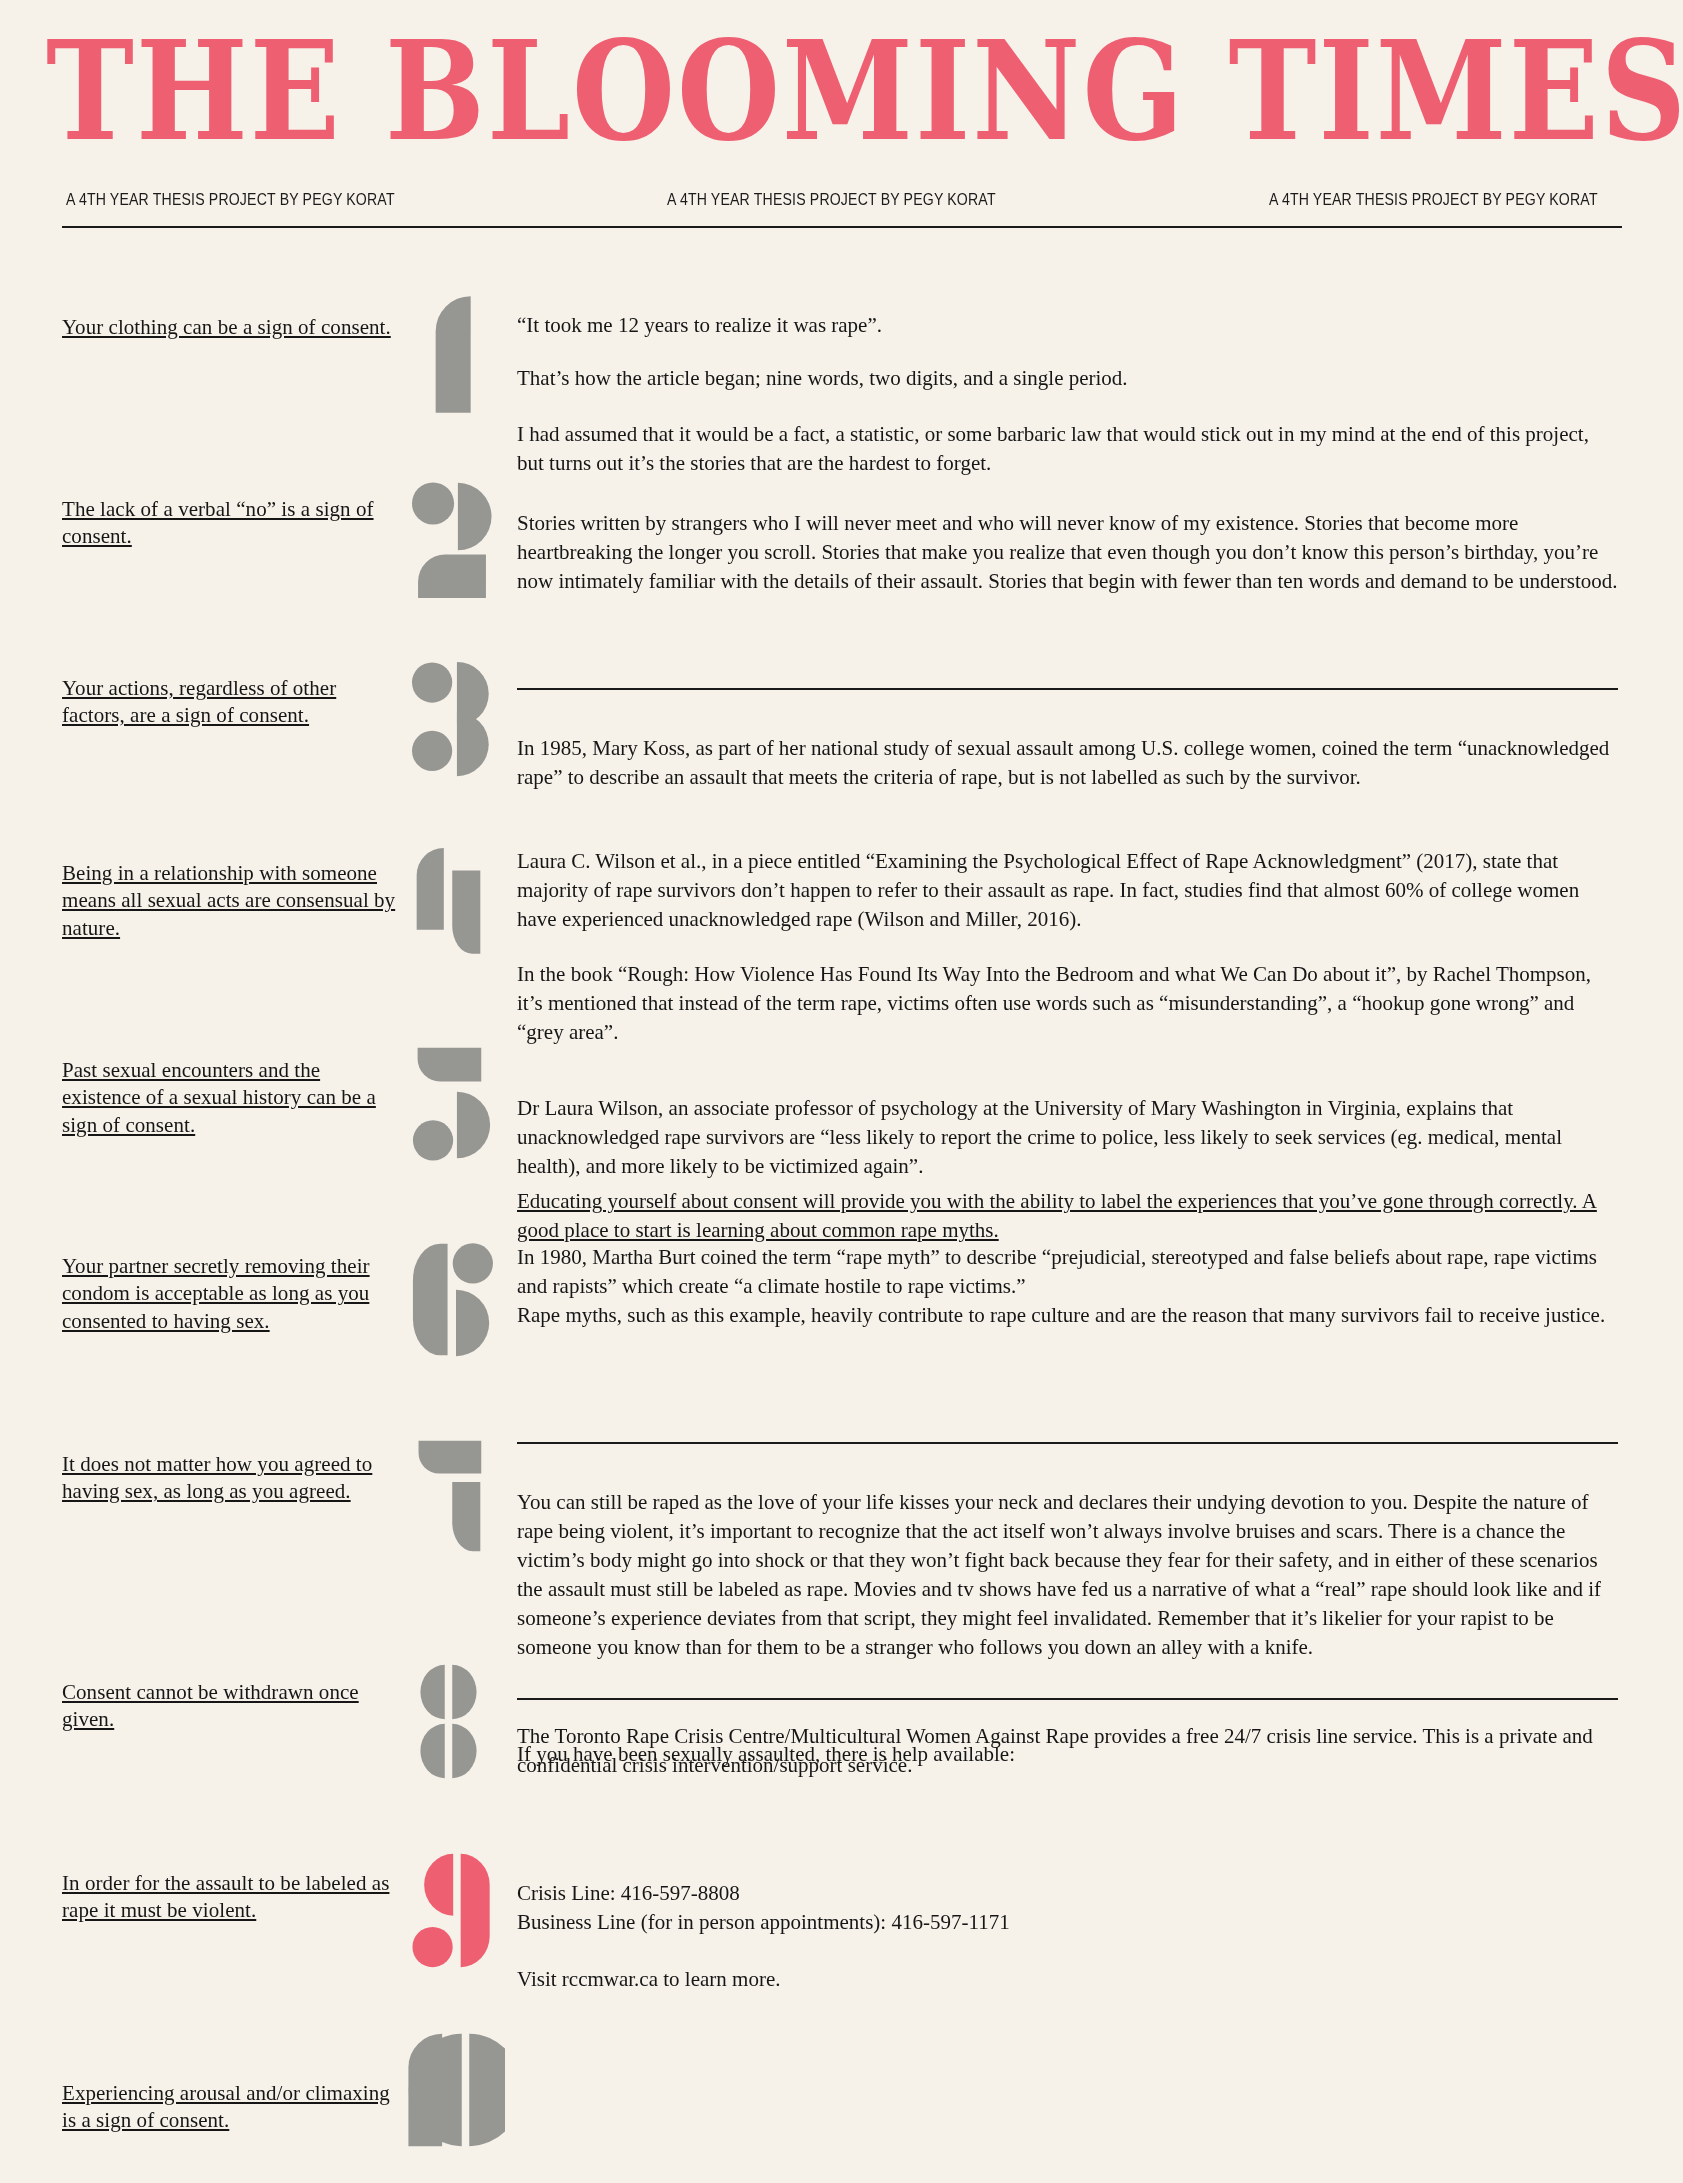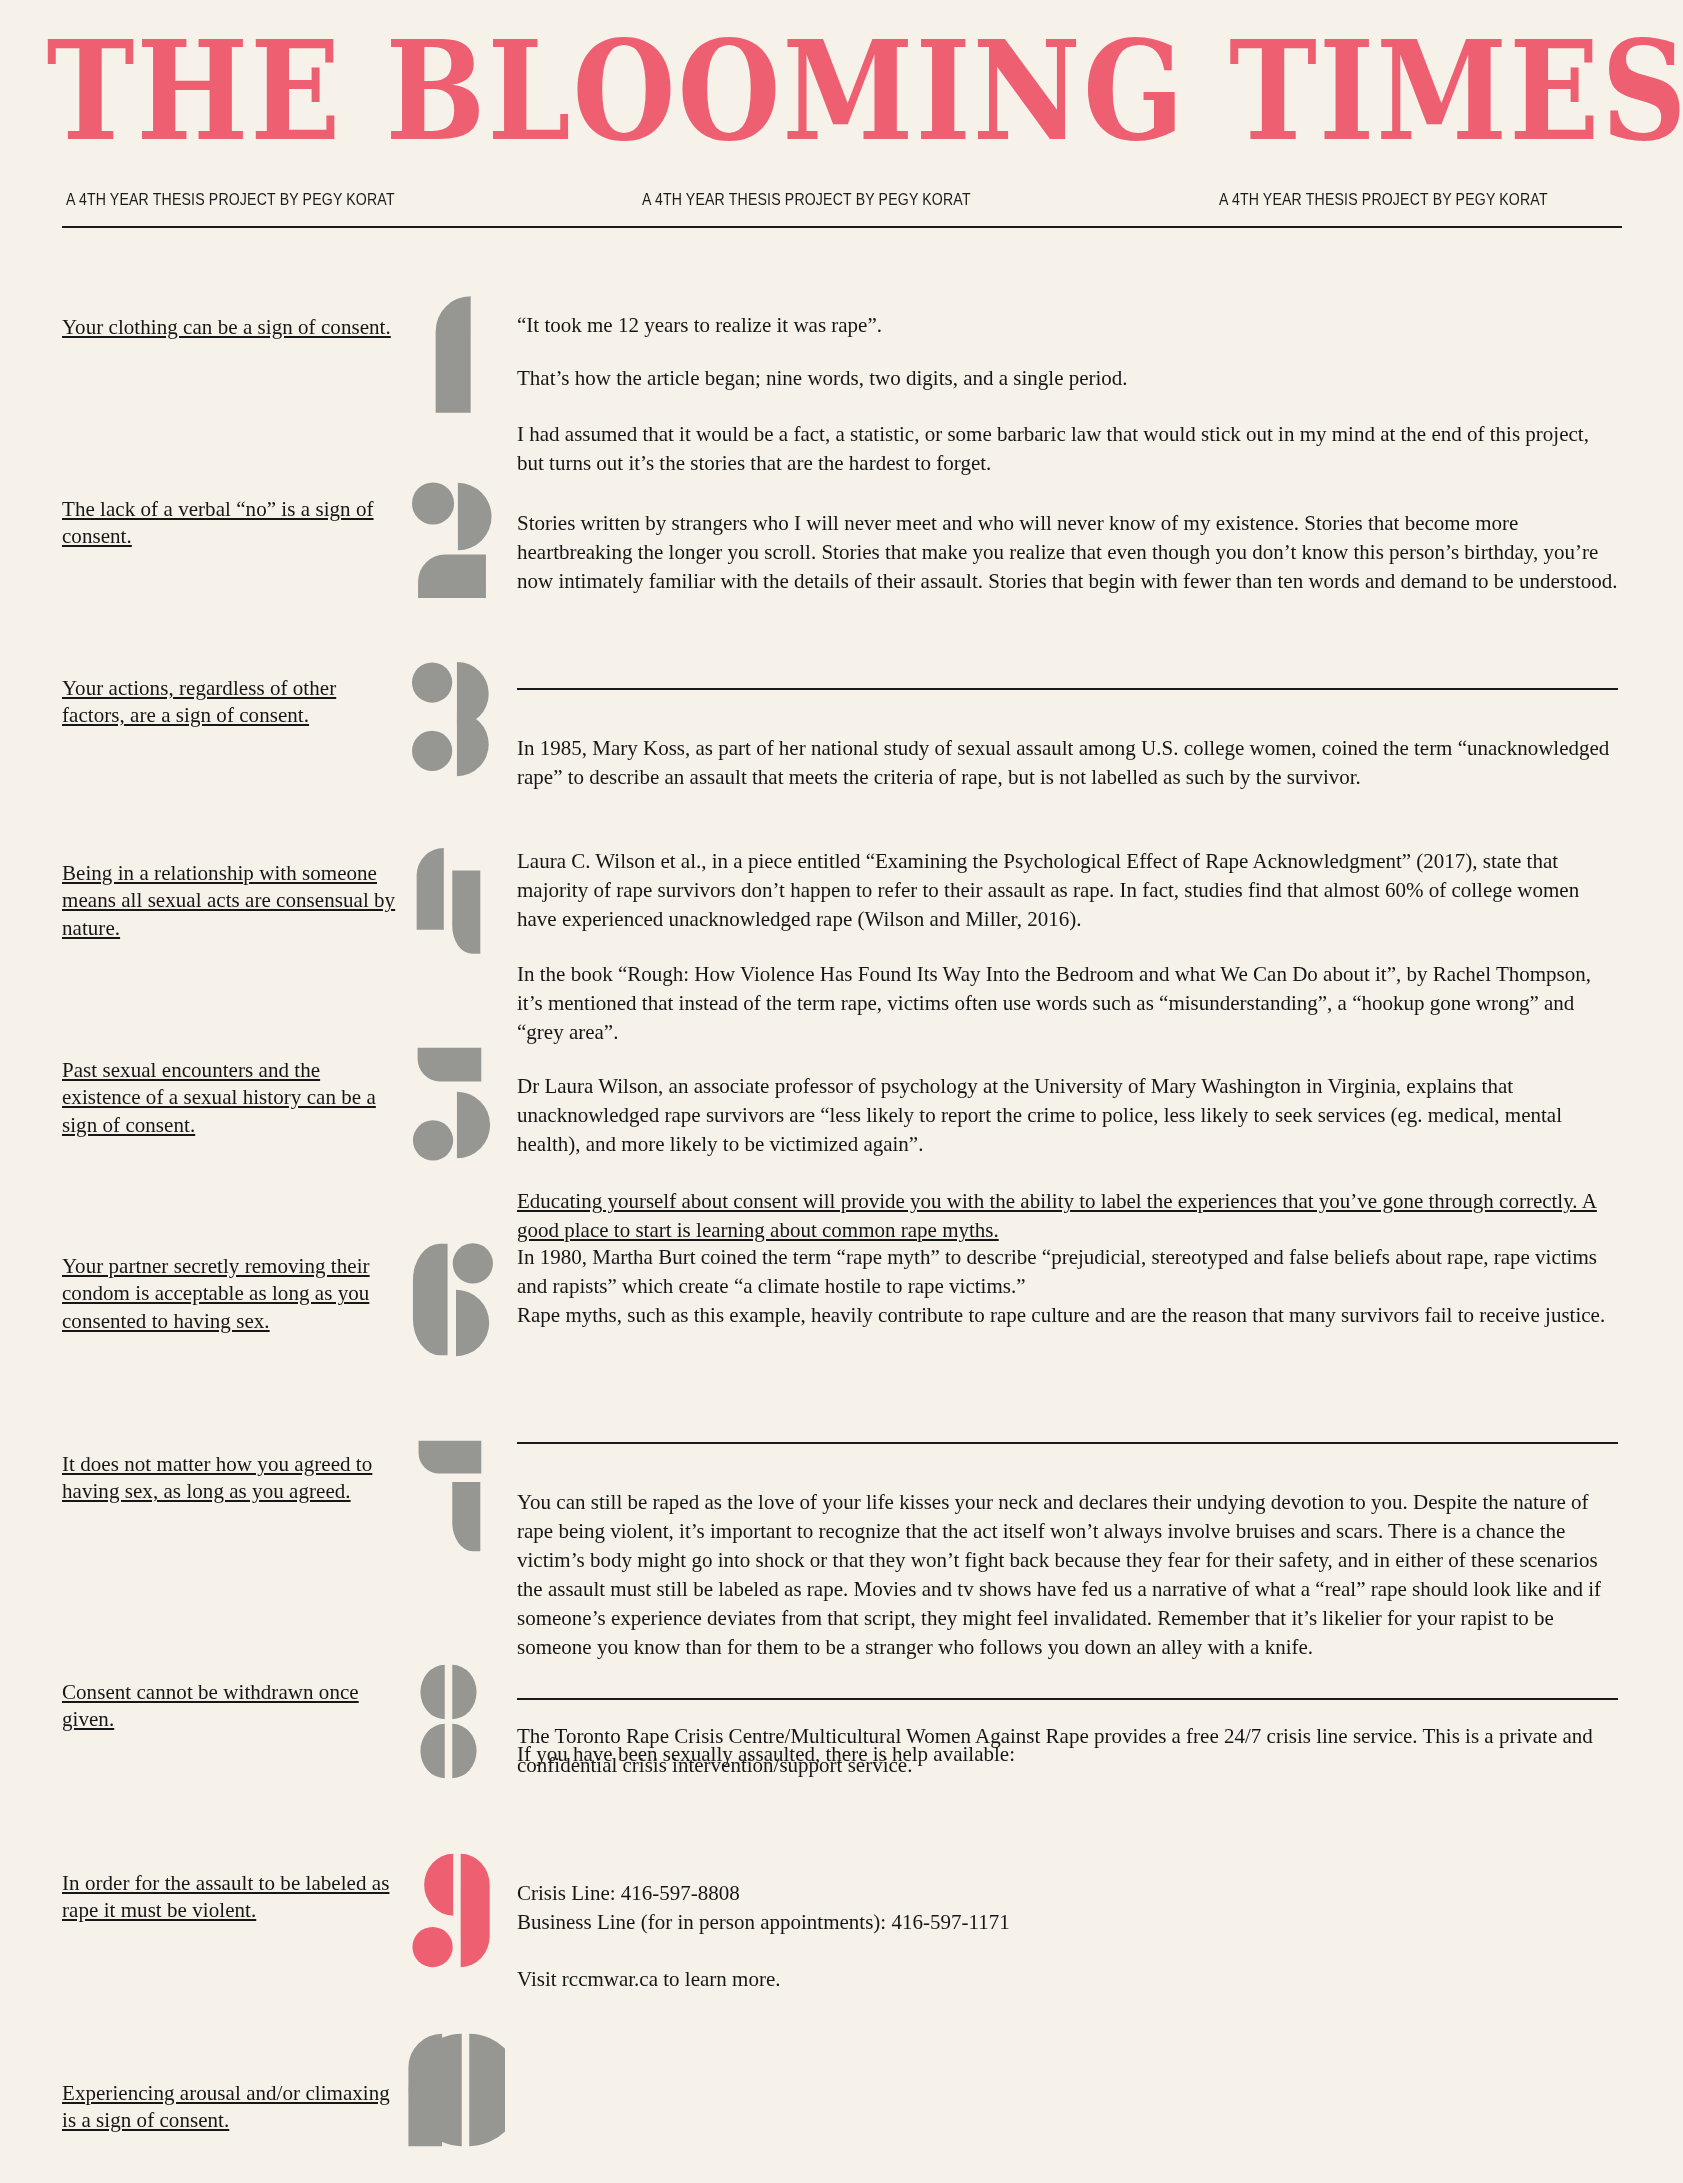--- a/index.html
+++ b/index.html
@@ -6,21 +6,21 @@
   body{
     width:1683px;height:2183px;
     background:#F6F2E9;
     font-family:"Liberation Serif",serif;
     color:#141414;
     -webkit-font-smoothing:antialiased;
   }
   .page{position:relative;width:1683px;height:2183px;overflow:hidden;}
 
   
-  .masthead{padding:28px 78px 0 62px;}
+  .masthead{padding:28px 28px 0 62px;}
   .masthead-title{
     font-family:"DejaVu Serif",serif;
     font-weight:700;
     color:#EF5F72;
     font-size:116px;
     line-height:0.92;
     letter-spacing:1.9px;
     text-align:center;
     margin:0;
     white-space:nowrap;
@@ -208,21 +208,21 @@
       <div class="para" style="top:-2.8px;">“It took me 12 years to realize it was rape”.</div>
       <div class="para" style="top:50px;">That’s how the article began; nine words, two digits, and a single period.</div>
       <div class="para" style="top:106px;">I had assumed that it would be a fact, a statistic, or some barbaric law that would stick out in my mind at the end of this project, but turns out it’s the stories that are the hardest to forget.</div>
       <div class="para" style="top:195px;">Stories written by strangers who I will never meet and who will never know of my existence. Stories that become more heartbreaking the longer you scroll. Stories that make you realize that even though you don’t know this person’s birthday, you’re now intimately familiar with the details of their assault. Stories that begin with fewer than ten words and demand to be understood.</div>
 
       <div class="hr" style="top:374px;"></div>
 
       <div class="para" style="top:420px;">In 1985, Mary Koss, as part of her national study of sexual assault among U.S. college women, coined the term “unacknowledged rape” to describe an assault that meets the criteria of rape, but is not labelled as such by the survivor.</div>
       <div class="para" style="top:533px;">Laura C. Wilson et al., in a piece entitled “Examining the Psychological Effect of Rape Acknowledgment” (2017), state that majority of rape survivors don’t happen to refer to their assault as rape. In fact, studies find that almost 60% of college women have experienced unacknowledged rape (Wilson and Miller, 2016).</div>
       <div class="para" style="top:646px;">In the book “Rough: How Violence Has Found Its Way Into the Bedroom and what We Can Do about it”, by Rachel Thompson, it’s mentioned that instead of the term rape, victims often use words such as “misunderstanding”, a “hookup gone wrong” and “grey area”.</div>
-      <div class="para" style="top:758px;">Dr Laura Wilson, an associate professor of psychology at the University of Mary Washington in Virginia, explains that unacknowledged rape survivors are “less likely to report the crime to police, less likely to seek services (eg. medical, mental health), and more likely to be victimized again”.</div>
+      <div class="para" style="top:780px;">Dr Laura Wilson, an associate professor of psychology at the University of Mary Washington in Virginia, explains that unacknowledged rape survivors are “less likely to report the crime to police, less likely to seek services (eg. medical, mental health), and more likely to be victimized again”.</div>
       <div class="para" style="top:873px;text-decoration:underline;">Educating yourself about consent will provide you with the ability to label the experiences that you’ve gone through correctly. A good place to start is learning about common rape myths.</div>
       <div class="para" style="top:929px;">In 1980, Martha Burt coined the term “rape myth” to describe “prejudicial, stereotyped and false beliefs about rape, rape victims and rapists” which create “a climate hostile to rape victims.”</div>
       <div class="para" style="top:987px;">Rape myths, such as this example, heavily contribute to rape culture and are the reason that many survivors fail to receive justice.</div>
 
       <div class="hr" style="top:1128px;"></div>
 
       <div class="para" style="top:1174px;">You can still be raped as the love of your life kisses your neck and declares their undying devotion to you. Despite the nature of rape being violent, it’s important to recognize that the act itself won’t always involve bruises and scars. There is a chance the victim’s body might go into shock or that they won’t fight back because they fear for their safety, and in either of these scenarios the assault must still be labeled as rape. Movies and tv shows have fed us a narrative of what a “real” rape should look like and if someone’s experience deviates from that script, they might feel invalidated. Remember that it’s likelier for your rapist to be someone you know than for them to be a stranger who follows you down an alley with a knife.</div>
 
       <div class="hr" style="top:1384px;"></div>
 

